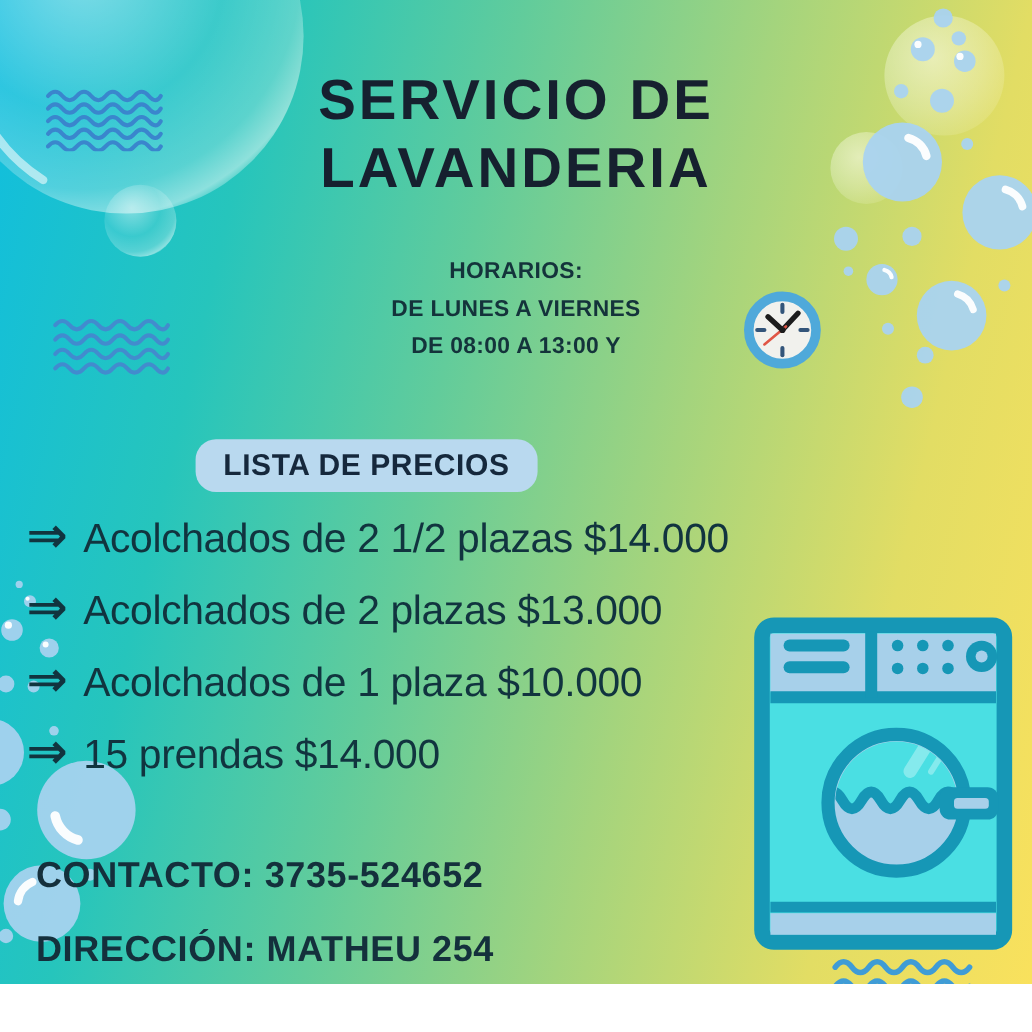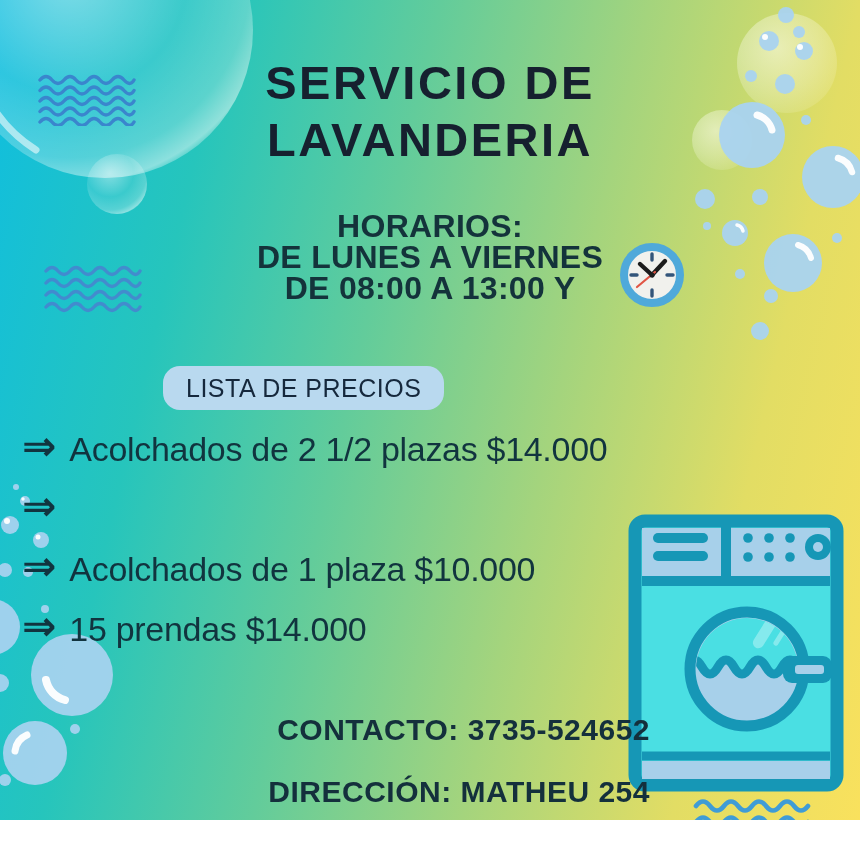--- a/index.html
+++ b/index.html
@@ -12,34 +12,34 @@
   .wave{position:absolute;z-index:2;}
   .wave-tl{left:38px;top:73px;}
   .wave-ml{left:44px;top:264px;opacity:.82;}
   .wave-br{left:693px;top:797px;}
   .title{
     position:absolute;top:54px;left:130px;width:600px;text-align:center;z-index:3;
     font-weight:800;font-size:47px;line-height:57px;letter-spacing:2.5px;color:#16202f;
   }
   .hours{
     position:absolute;top:211px;left:140px;width:580px;text-align:center;z-index:3;
-    font-weight:800;font-size:32px;line-height:31px;letter-spacing:.3px;color:#14333b;
+    font-weight:800;font-size:19px;line-height:31px;letter-spacing:.3px;color:#14333b;
   }
   .clock{position:absolute;left:618px;top:241px;z-index:3;}
   .badge{
     position:absolute;left:163px;top:366px;z-index:3;
-    background:#b9d9ef;color:#15283c;font-weight:400;font-size:25px;line-height:44px;
+    background:#b9d9ef;color:#15283c;font-weight:700;font-size:25px;line-height:44px;
     padding:0 23px;border-radius:17px;letter-spacing:.5px;
   }
   .prices{position:absolute;left:22px;top:430px;z-index:3;color:#11343f;}
   .price-row{display:flex;align-items:center;height:39px;margin-bottom:21px;}
   .arrow{font-size:41px;font-weight:700;margin-right:13px;line-height:1;position:relative;top:-3px;}
   .price-text{font-size:34px;font-weight:400;letter-spacing:-.3px;white-space:nowrap;}
   .contact,.address{
-    position:absolute;left:30px;width:620px;text-align:right;z-index:3;
+    position:absolute;left:30px;width:620px;text-align:left;z-index:3;
     font-size:30px;font-weight:800;letter-spacing:.5px;color:#14303c;
   }
   .contact{top:713px;}
   .address{top:775px;}
   .washer{position:absolute;left:628px;top:514px;z-index:2;}
 </style>
 </head>
 <body>
 
 <div class="poster">
@@ -174,20 +174,21 @@
 
   <div class="badge">LISTA DE PRECIOS</div>
 
   <div class="prices">
     <div class="price-row">
       <span class="arrow">⇒</span>
       <span class="price-text">Acolchados de 2 1/2 plazas $14.000</span>
     </div>
     <div class="price-row">
       <span class="arrow">⇒</span>
+      <span class="price-text">Acolchados de 2 plazas $13.000</span>
     </div>
     <div class="price-row">
       <span class="arrow">⇒</span>
       <span class="price-text">Acolchados de 1 plaza $10.000</span>
     </div>
     <div class="price-row">
       <span class="arrow">⇒</span>
       <span class="price-text">15 prendas $14.000</span>
     </div>
   </div>

